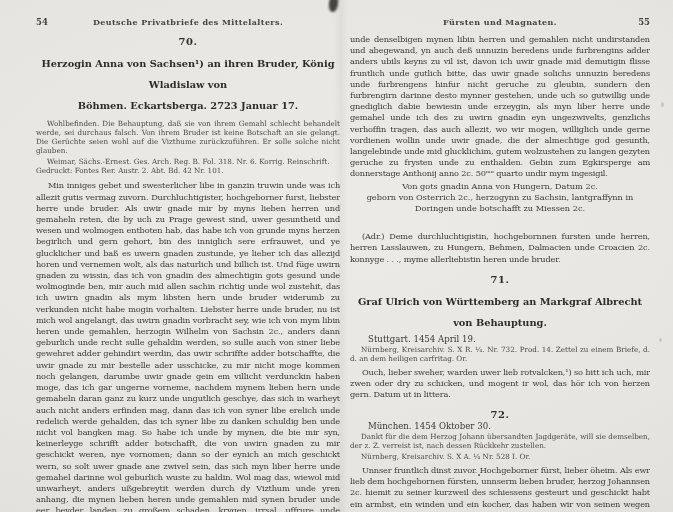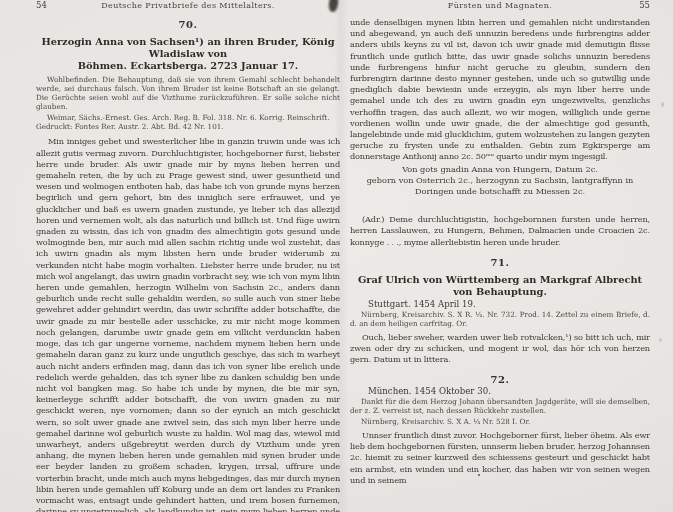--- a/index.html
+++ b/index.html
@@ -18,29 +18,29 @@
     border-radius:45%;transform:rotate(7deg);filter:blur(1.1px);opacity:.9;}
   .speck{position:absolute;border-radius:50%;background:#a9a5a0;}
   .speck.s1{left:661px;top:102px;width:3px;height:5px;opacity:.5;}
   .speck.s2{left:659px;top:338px;width:3px;height:4px;opacity:.45;}
   .dot-mark{position:absolute;left:478px;top:474px;width:2px;height:2px;background:#55504a;border-radius:50%;}
 
   .page{position:absolute;top:0;height:512px;overflow:hidden;}
   .page-left{left:36px;width:304px;}
   .page-right{left:350px;width:300px;}
 
-  .running-head{display:flex;align-items:center;font-size:8px;color:#48433d;}
+  .running-head{display:flex;align-items:center;margin-top:17px;font-size:8px;color:#48433d;font-weight:bold;}
   .running-head .pagenum{width:34px;font-size:8.5px;}
   .page-left .pagenum{text-align:left;}
   .page-right .pagenum{text-align:right;}
   .running-head .head-title{flex:1;text-align:center;letter-spacing:.4px;}
   .running-head .spacer{width:34px;}
 
   .section-number{text-align:center;font-size:10px;margin-top:9px;color:#332e29;font-weight:bold;letter-spacing:.5px;}
-  .letter-heading{text-align:center;font-weight:bold;font-size:9.8px;line-height:12px;margin-top:6px;color:#2f2b26;}
+  .letter-heading{text-align:center;font-weight:bold;font-size:9.8px;line-height:21px;margin-top:6px;color:#2f2b26;}
   .letter-heading .plain{font-weight:bold;}
   .dateline{font-size:8.6px;padding-left:18px;margin-top:1px;color:#3c3732;}
 
   .small{font-size:7.2px;line-height:8.9px;color:#4b463f;}
   .regest{text-align:justify;text-indent:11px;margin-top:4px;}
   .source{margin-top:2px;}
   .source .ind{text-indent:11px;}
   .source-just{text-align:justify;text-indent:11px;margin-top:2px;}
 
   .body-text{font-size:8.2px;line-height:11.2px;text-align:justify;letter-spacing:-0.15px;margin-top:5px;color:#3d3832;}

